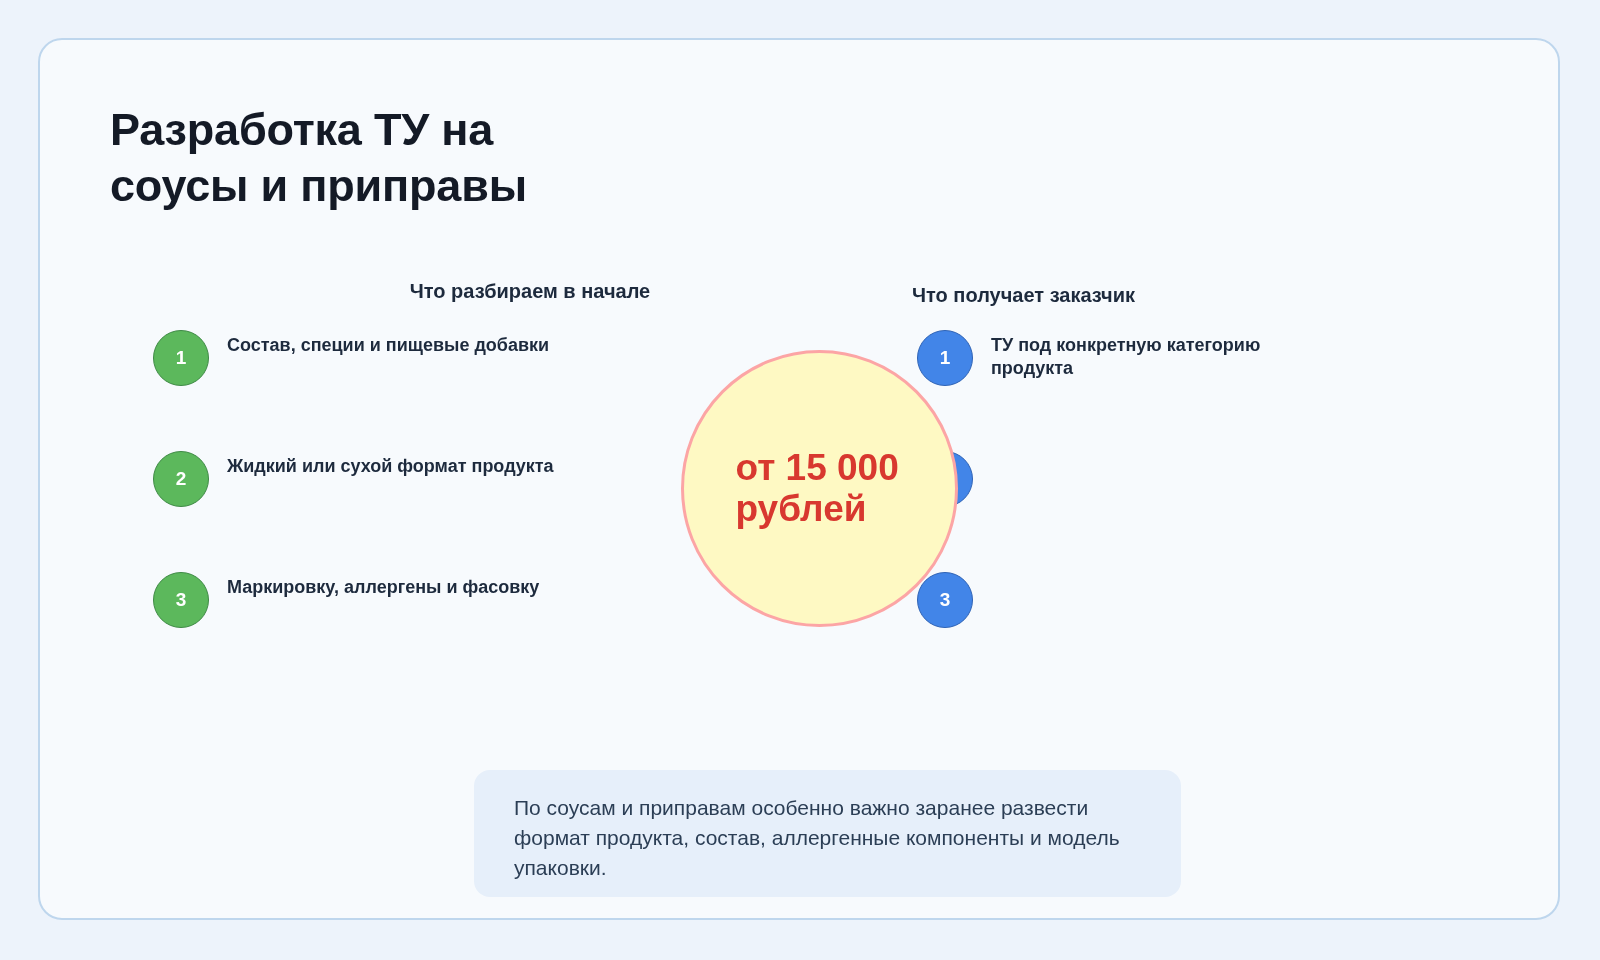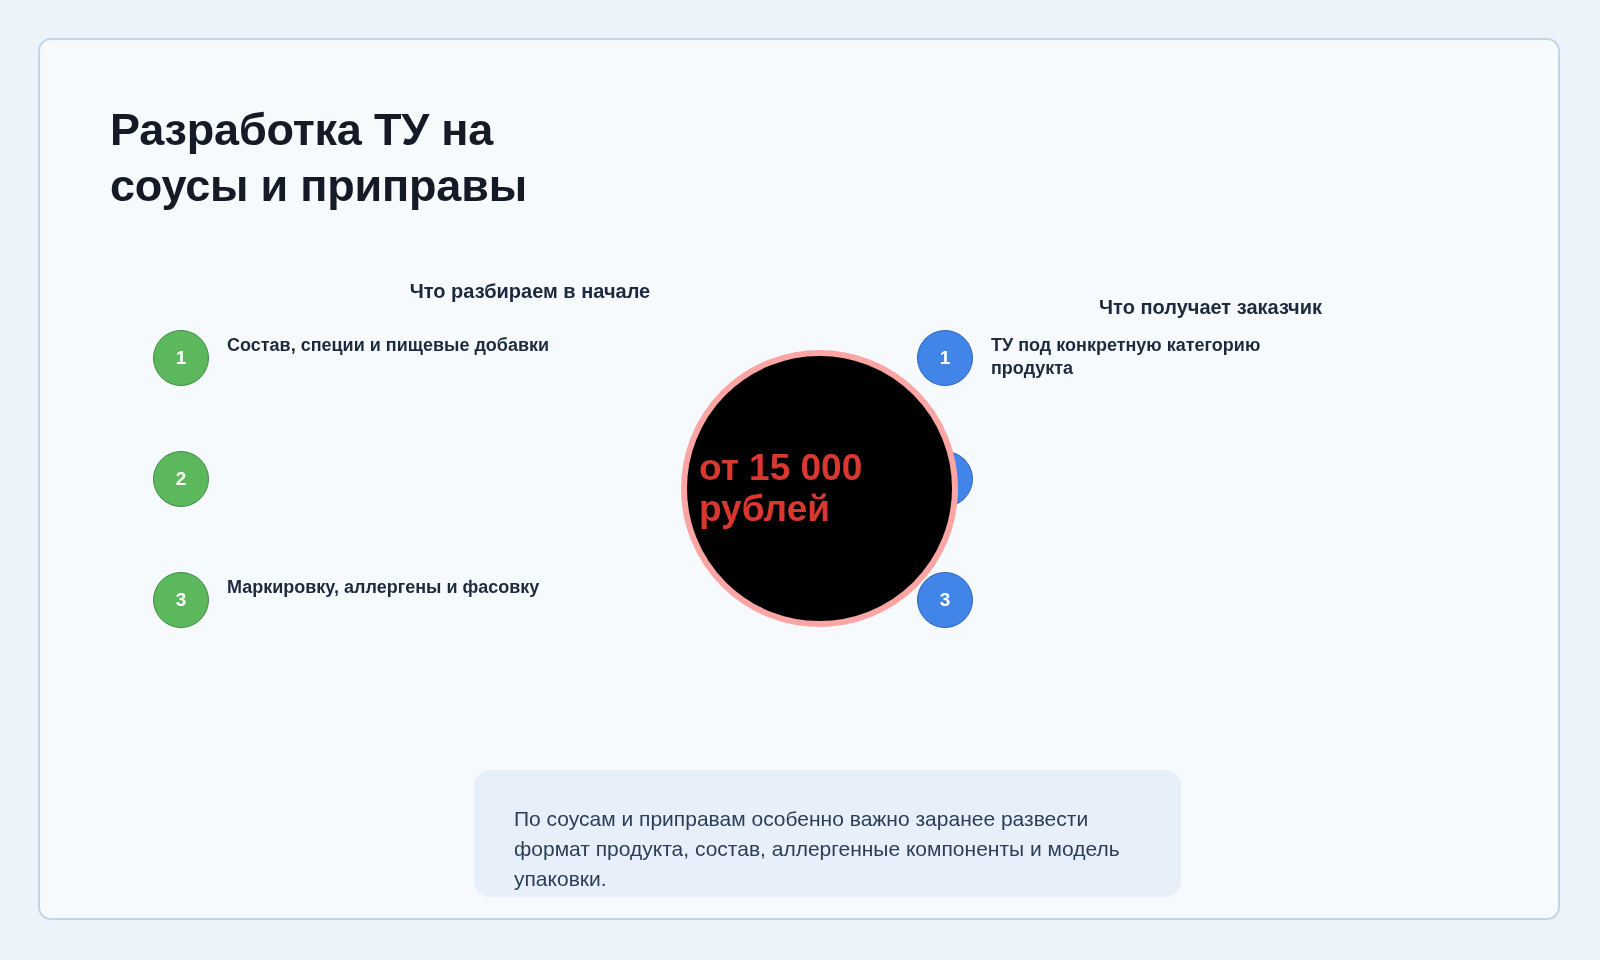--- a/index.html
+++ b/index.html
@@ -17,21 +17,21 @@
 
   .card {
     position: absolute;
     left: 38px;
     top: 38px;
     width: 1522px;
     height: 882px;
     box-sizing: border-box;
     background: #f7fafd;
     border: 2px solid #bed6ed;
-    border-radius: 13px;
+    border-radius: 24px;
   }
 
   .page-title {
     position: absolute;
     left: 70px;
     top: 62px;
     width: 900px;
     font-size: 45px;
     font-weight: bold;
     line-height: 1.25;
@@ -41,21 +41,21 @@
   }
 
   .col-heading {
     position: absolute;
     font-size: 20px;
     font-weight: bold;
     color: #1d2a3d;
     white-space: nowrap;
   }
   .col-heading.left  { left: 285px; top: 240px; width: 410px; text-align: center; }
-  .col-heading.right { left: 872px; top: 256px; width: 410px; text-align: right; }
+  .col-heading.right { left: 872px; top: 244px; width: 410px; text-align: left; }
 
   .item {
     position: absolute;
     display: flex;
     align-items: flex-start;
     gap: 18px;
   }
   .item.left  { left: 113px; width: 460px; }
   .item.right { left: 877px; width: 420px; }
 
@@ -88,45 +88,46 @@
   }
 
   .price-circle {
     position: absolute;
     left: 641px;
     top: 310px;
     width: 277px;
     height: 277px;
     box-sizing: border-box;
     border-radius: 50%;
-    background: #000000;
-    border: 6px solid #fca5a5;
+    background: #fef9c3;
+    border: 3px solid #fca5a5;
     display: flex;
     align-items: center;
+    justify-content: center;
   }
   .price-text {
     width: 180px;
     font-size: 37px;
     font-weight: bold;
     line-height: 1.1;
     color: #d8382f;
     text-align: left;
     margin-left: 12px;
   }
 
   .note-box {
     position: absolute;
     left: 434px;
     top: 730px;
     width: 707px;
     height: 127px;
     box-sizing: border-box;
     background: #e6effa;
     border-radius: 16px;
-    padding: 34px 40px 0 40px;
+    padding: 23px 40px 0 40px;
   }
   .note-text {
     font-size: 21px;
     line-height: 1.42;
     color: #2b3e55;
     white-space: pre-line;
   }
 </style>
 </head>
 <body>
@@ -138,20 +139,21 @@
 
   <div class="col-heading left">Что разбираем в начале</div>
   <div class="col-heading right">Что получает заказчик</div>
 
   <div class="item left row-1">
     <div class="badge green">1</div>
     <div class="item-text">Состав, специи и пищевые добавки</div>
   </div>
   <div class="item left row-2">
     <div class="badge green">2</div>
+    <div class="item-text">Жидкий или сухой формат продукта</div>
   </div>
   <div class="item left row-3">
     <div class="badge green">3</div>
     <div class="item-text">Маркировку, аллергены и фасовку</div>
   </div>
 
   <div class="item right row-1">
     <div class="badge blue">1</div>
     <div class="item-text">ТУ под конкретную категорию продукта</div>
   </div>

